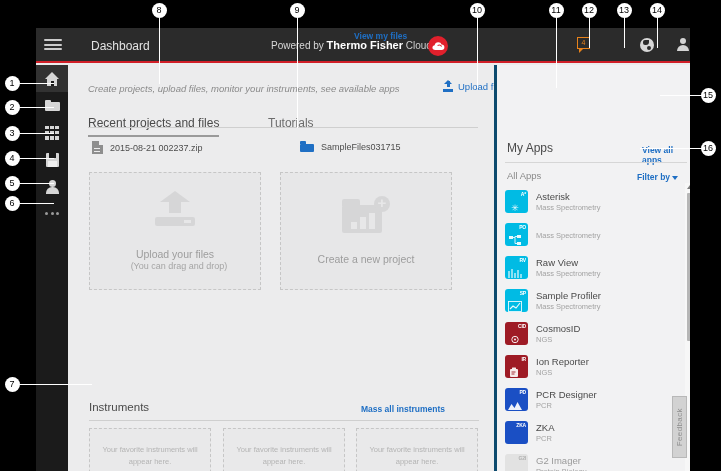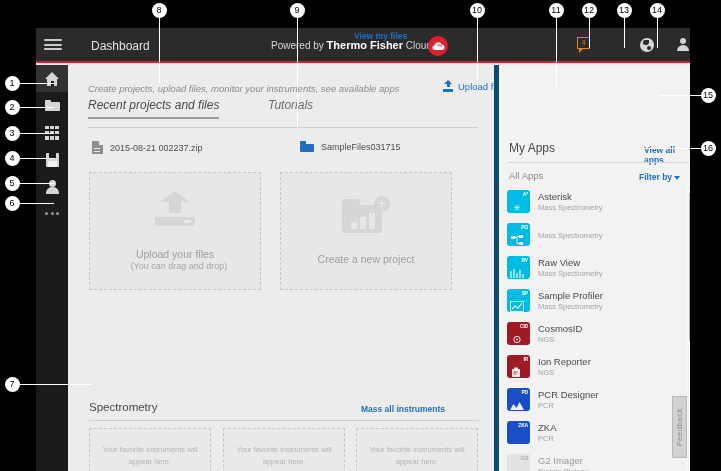--- a/index.html
+++ b/index.html
@@ -193,21 +193,21 @@
     border-left: 4px solid transparent; border-right: 4px solid transparent; border-bottom: 4px solid #1f6fc4; }
   .ic-uparrow .line { position: absolute; left: 1px; top: 9px; width: 10px; height: 2.5px; background: #1f6fc4; }
   .ic-newproj .bd { position: absolute; left: 0; top: 3px; width: 11px; height: 9px; background: #1f6fc4; border-radius: 1px; }
   .ic-newproj .tb { position: absolute; left: 0; top: 1px; width: 5px; height: 2.5px; background: #1f6fc4; border-radius: 1px 1px 0 0; }
   .ic-newproj .plus { position: absolute; right: -1px; top: -1px; width: 7px; height: 7px; border-radius: 50%; background: #1f6fc4;
     color: #ececed; font-size: 7px; line-height: 6px; text-align: center; }
   .ic-magnifier .ring { position: absolute; left: 0; top: 0; width: 9px; height: 9px; border: 1.5px solid #1f6fc4; border-radius: 50%; }
   .ic-magnifier .hdl { position: absolute; left: 8px; top: 8px; width: 4px; height: 1.5px; background: #1f6fc4; transform: rotate(45deg); transform-origin: left center; }
 
   
-  #tabs-row { position: absolute; left: 52px; top: 70px; width: 390px; height: 22px; font-style: italic; }
+  #tabs-row { position: absolute; left: 52px; top: 88px; width: 390px; height: 22px; }
   .tab {
     position: absolute; top: 0;
     font-size: 12px; color: #6c6c6c; padding-bottom: 5px;
   }
   .tab.active { color: #4a4a4a; border-bottom: 2px solid #9a9a9a; }
   #tab-recent { left: 0; }
   #tab-tutorials { left: 180px; }
   #view-my-files {
     position: absolute; left: 318px; top: 3px;
     font-size: 8.5px; color: #1f6fc4; font-weight: bold;
@@ -262,21 +262,21 @@
     display: flex; align-items: center; justify-content: center;
     font-size: 7.5px; color: #b4b4b4; text-align: center; line-height: 1.5; padding: 0 8px;
   }
   #icard-1 { left: 53px; } #icard-2 { left: 187px; } #icard-3 { left: 320px; }
 
   
   #apps-panel {
     position: absolute; left: 458px; top: 37px;
     width: 196px; height: 406px;
     background: #f2f2f3;
-    border-left: 5px solid #0c4a6e;
+    border-left: 3px solid #0c4a6e;
   }
   #apps-title { position: absolute; left: 10px; top: 76px; font-size: 12px; color: #4a4a4a; }
   #view-all-apps { position: absolute; left: 145px; top: 80px; font-size: 8.5px; color: #1f6fc4; font-weight: bold; }
   #apps-rule { position: absolute; left: 8px; top: 97px; width: 182px; height: 1px; background: #d6d6d6; }
   #all-apps-label { position: absolute; left: 10px; top: 105px; font-size: 9.5px; color: #8a8a8a; }
   #filter-by { position: absolute; left: 140px; top: 107px; font-size: 8.5px; color: #1f6fc4; font-weight: bold; }
   #filter-by .fchev {
     display: inline-block; width: 0; height: 0; margin-left: 2px; vertical-align: middle;
     border-left: 3px solid transparent; border-right: 3px solid transparent; border-top: 4px solid #1f6fc4;
   }
@@ -463,21 +463,21 @@
           <span class="tb"></span>
           <span class="bd"></span>
           <span class="b1"></span>
           <span class="b2"></span>
           <span class="b3"></span>
           <span class="plus">+</span>
         </div>
       <div class="lbl">Create a new project</div>
     </div>
 
-    <div id="instruments-title">Spectrometry</div>
+    <div id="instruments-title">Instruments</div>
     <div id="view-all-instruments">Mass all instruments</div>
     <div id="instruments-rule"></div>
     <div id="icard-1" class="icard">Your favorite instruments will appear here.</div>
     <div id="icard-2" class="icard">Your favorite instruments will appear here.</div>
     <div id="icard-3" class="icard">Your favorite instruments will appear here.</div>
 
     <div id="apps-panel">
       <div id="apps-title">My Apps</div>
       <div id="view-all-apps">View all apps</div>
       <div id="apps-rule"></div>

